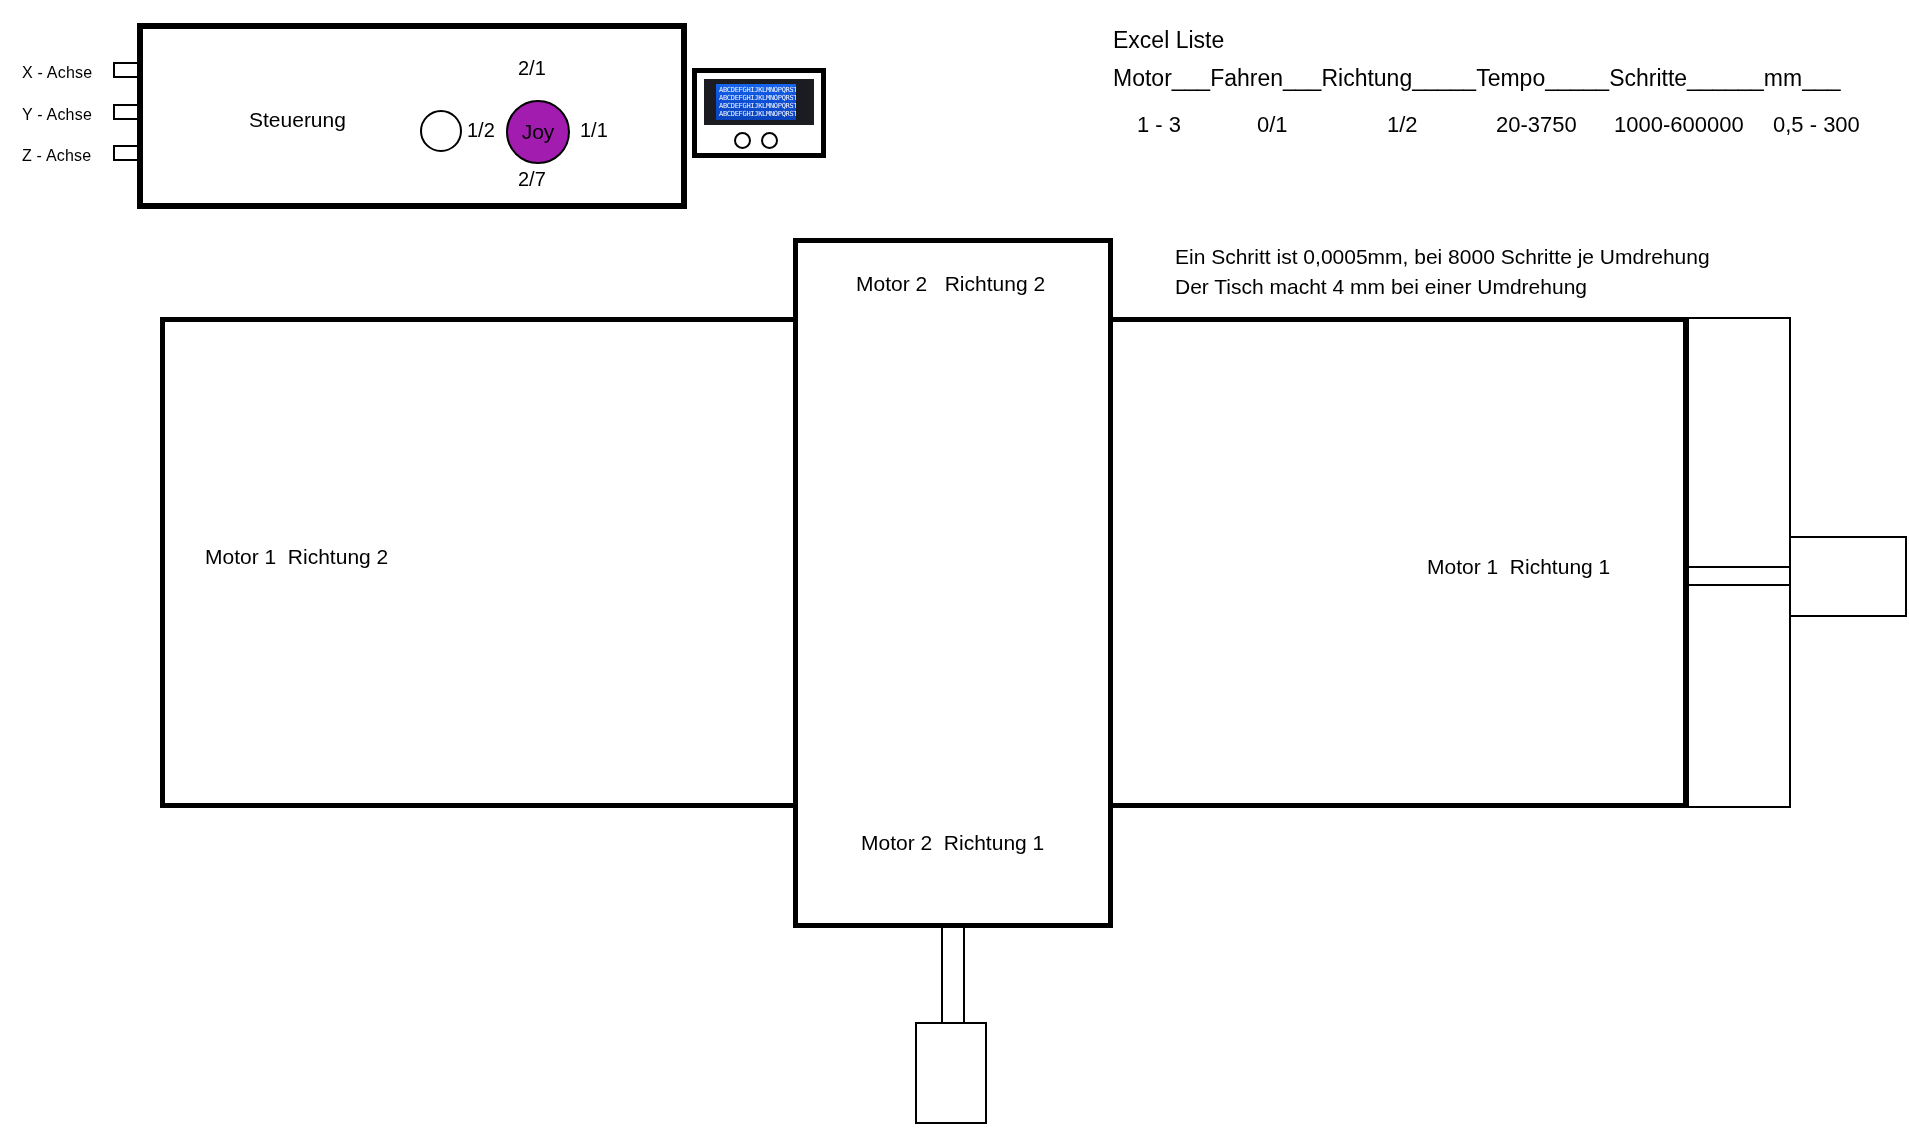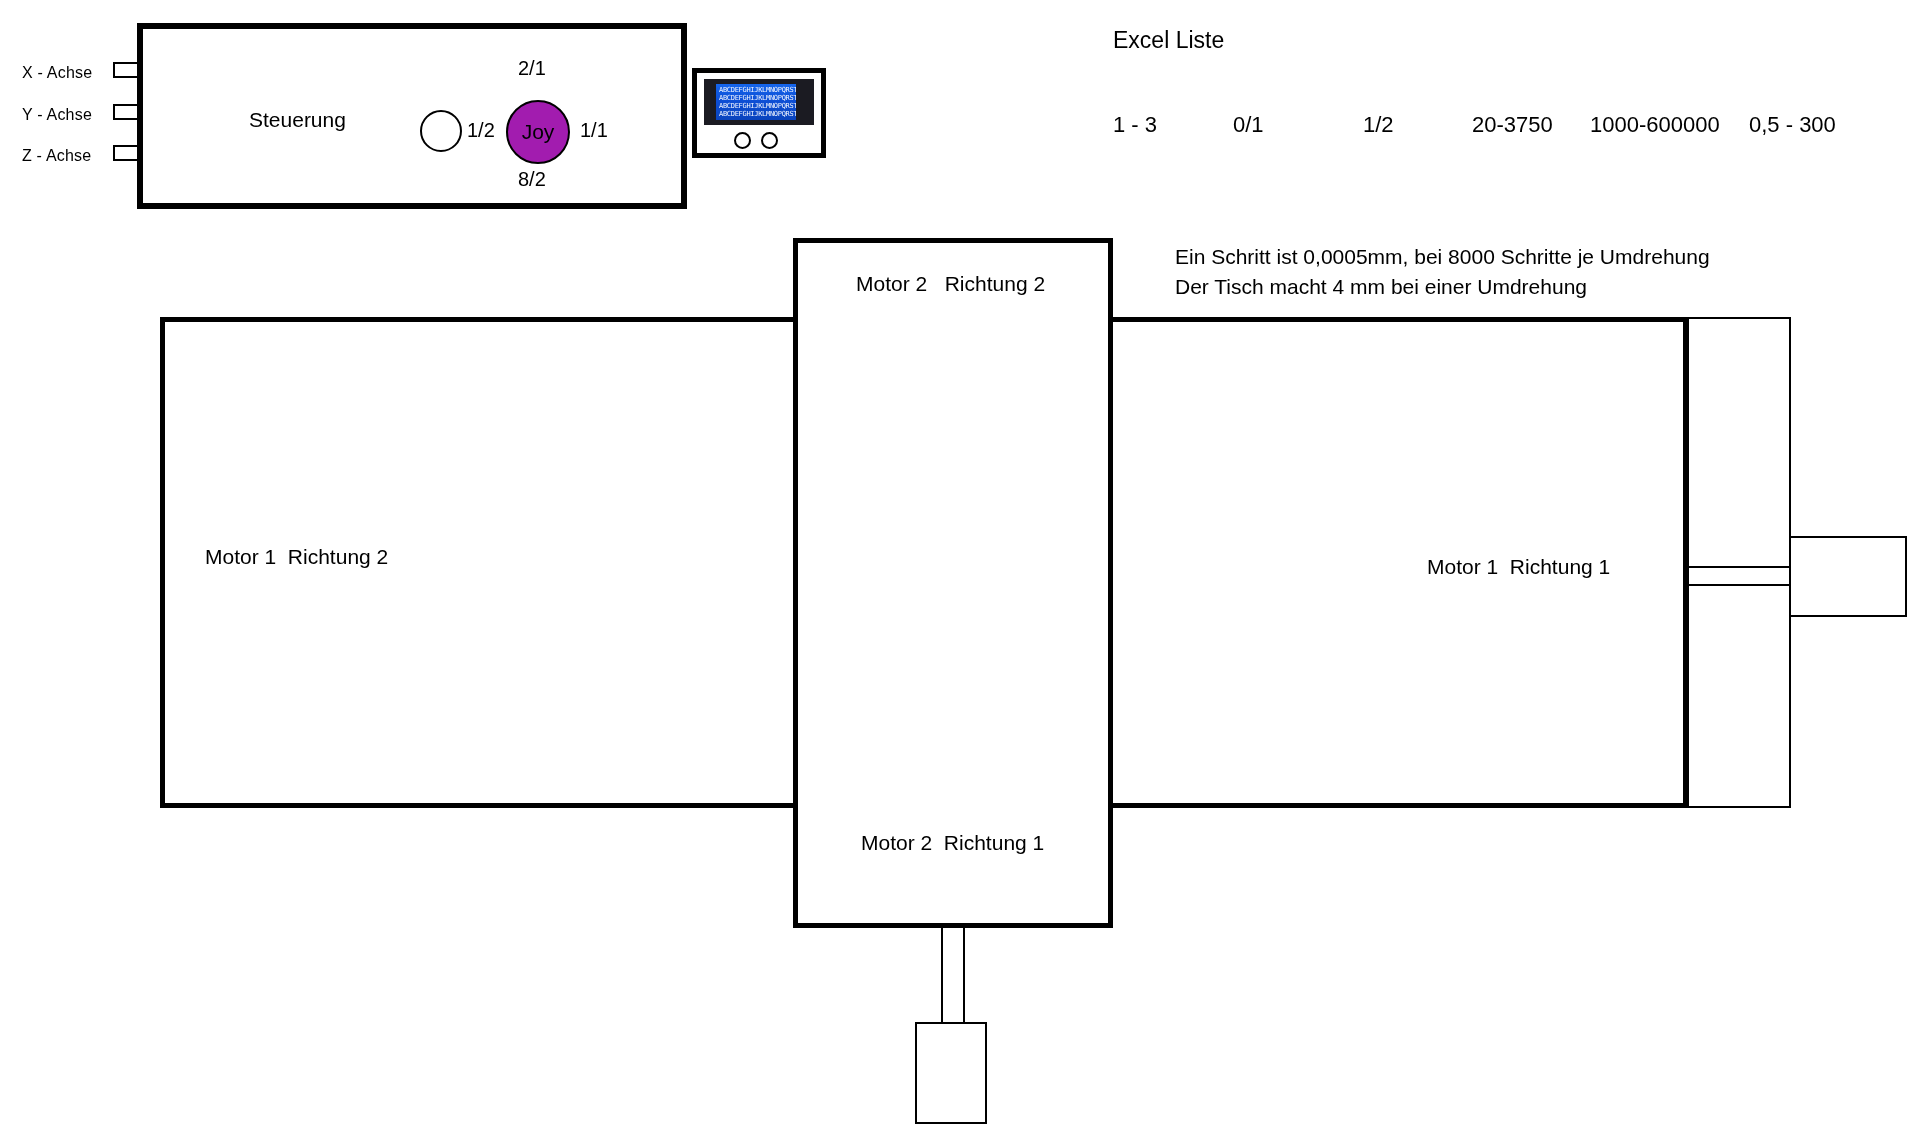--- a/index.html
+++ b/index.html
@@ -95,21 +95,21 @@
     position:absolute;
     border:2px solid #000;
     border-radius:50%;
     background:#fff;
     box-sizing:border-box;
   }
 
   
   .excel-title{font-size:23px;}
   .excel-head{font-size:23px;}
-  .excel-row{font-size:22px;}
+  .excel-row{font-size:22px;margin-left:24px;}
   .note-line{font-size:21px;}
 
   
   .heavy-rect{
     position:absolute;
     border:5px solid #000;
     background:transparent;
     box-sizing:border-box;
   }
   .thin-rect{
@@ -152,36 +152,37 @@
   <div class="txt port-label" style="left:467px;top:119px;">1/2</div>
 
   <div class="joy" style="left:506px;top:100px;width:64px;height:64px;">
     <span>Joy</span>
   </div>
 
   <div class="txt port-label" style="left:580px;top:119px;">1/1</div>
 
   <div class="txt port-label" style="left:518px;top:57px;">2/1</div>
 
-  <div class="txt port-label" style="left:518px;top:168px;">8/2</div>
+  <div class="txt port-label" style="left:518px;top:168px;">2/7</div>
 
   <div class="lcd-device" style="left:692px;top:68px;width:134px;height:90px;">
     <div class="lcd-bezel" style="left:7px;top:6px;width:110px;height:46px;">
       <div class="lcd-screen" style="left:12px;top:5px;width:80px;height:36px;">
         <div class="lcd-line">ABCDEFGHIJKLMNOPQRST</div>
         <div class="lcd-line">ABCDEFGHIJKLMNOPQRST</div>
         <div class="lcd-line">ABCDEFGHIJKLMNOPQRST</div>
         <div class="lcd-line">ABCDEFGHIJKLMNOPQRST</div>
       </div>
     </div>
     <div class="lcd-btn" style="left:37px;top:59px;width:17px;height:17px;"></div>
     <div class="lcd-btn" style="left:64px;top:59px;width:17px;height:17px;"></div>
   </div>
 
   <div class="txt excel-title" style="left:1113px;top:27px;">Excel Liste</div>
+  <div class="txt excel-head" style="left:1113px;top:65px;">Motor___Fahren___Richtung_____Tempo_____Schritte______mm___</div>
 
   <div class="txt excel-row" style="left:1113px;top:112px;">1 - 3</div>
   <div class="txt excel-row" style="left:1233px;top:112px;">0/1</div>
   <div class="txt excel-row" style="left:1363px;top:112px;">1/2</div>
   <div class="txt excel-row" style="left:1472px;top:112px;">20-3750</div>
   <div class="txt excel-row" style="left:1590px;top:112px;">1000-600000</div>
   <div class="txt excel-row" style="left:1749px;top:112px;">0,5 - 300</div>
 
   <div class="txt note-line" style="left:1175px;top:245px;">Ein Schritt ist 0,0005mm, bei 8000 Schritte je Umdrehung</div>
   <div class="txt note-line" style="left:1175px;top:275px;">Der Tisch macht 4 mm bei einer Umdrehung</div>

